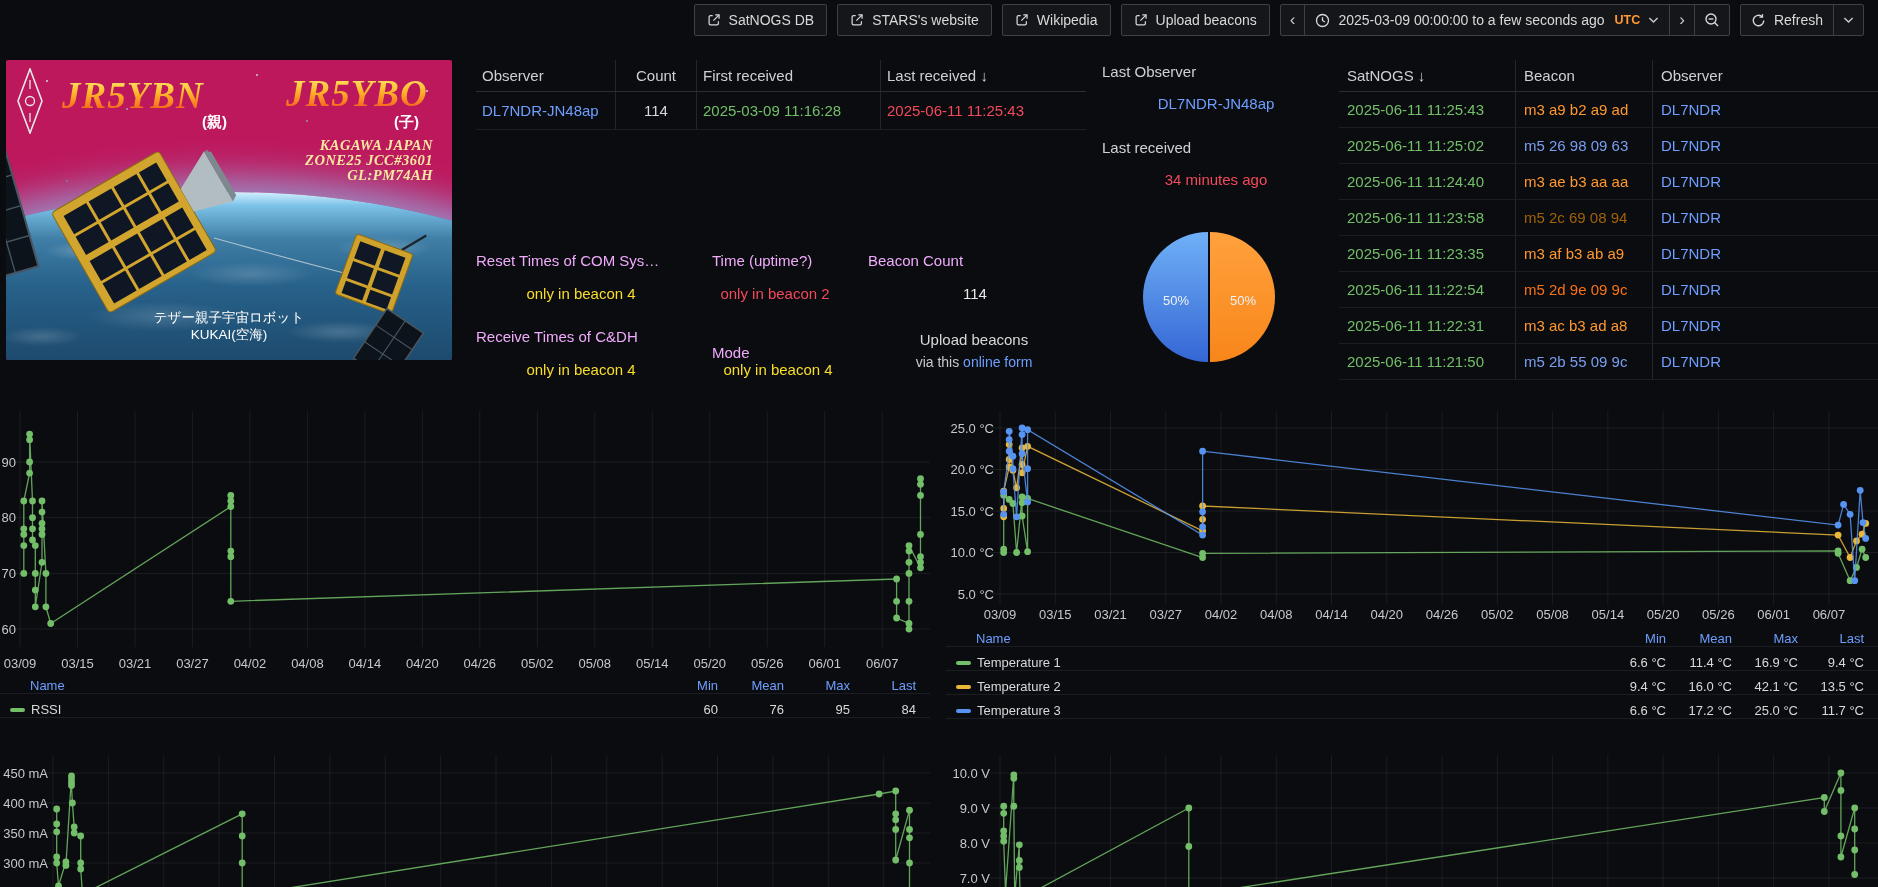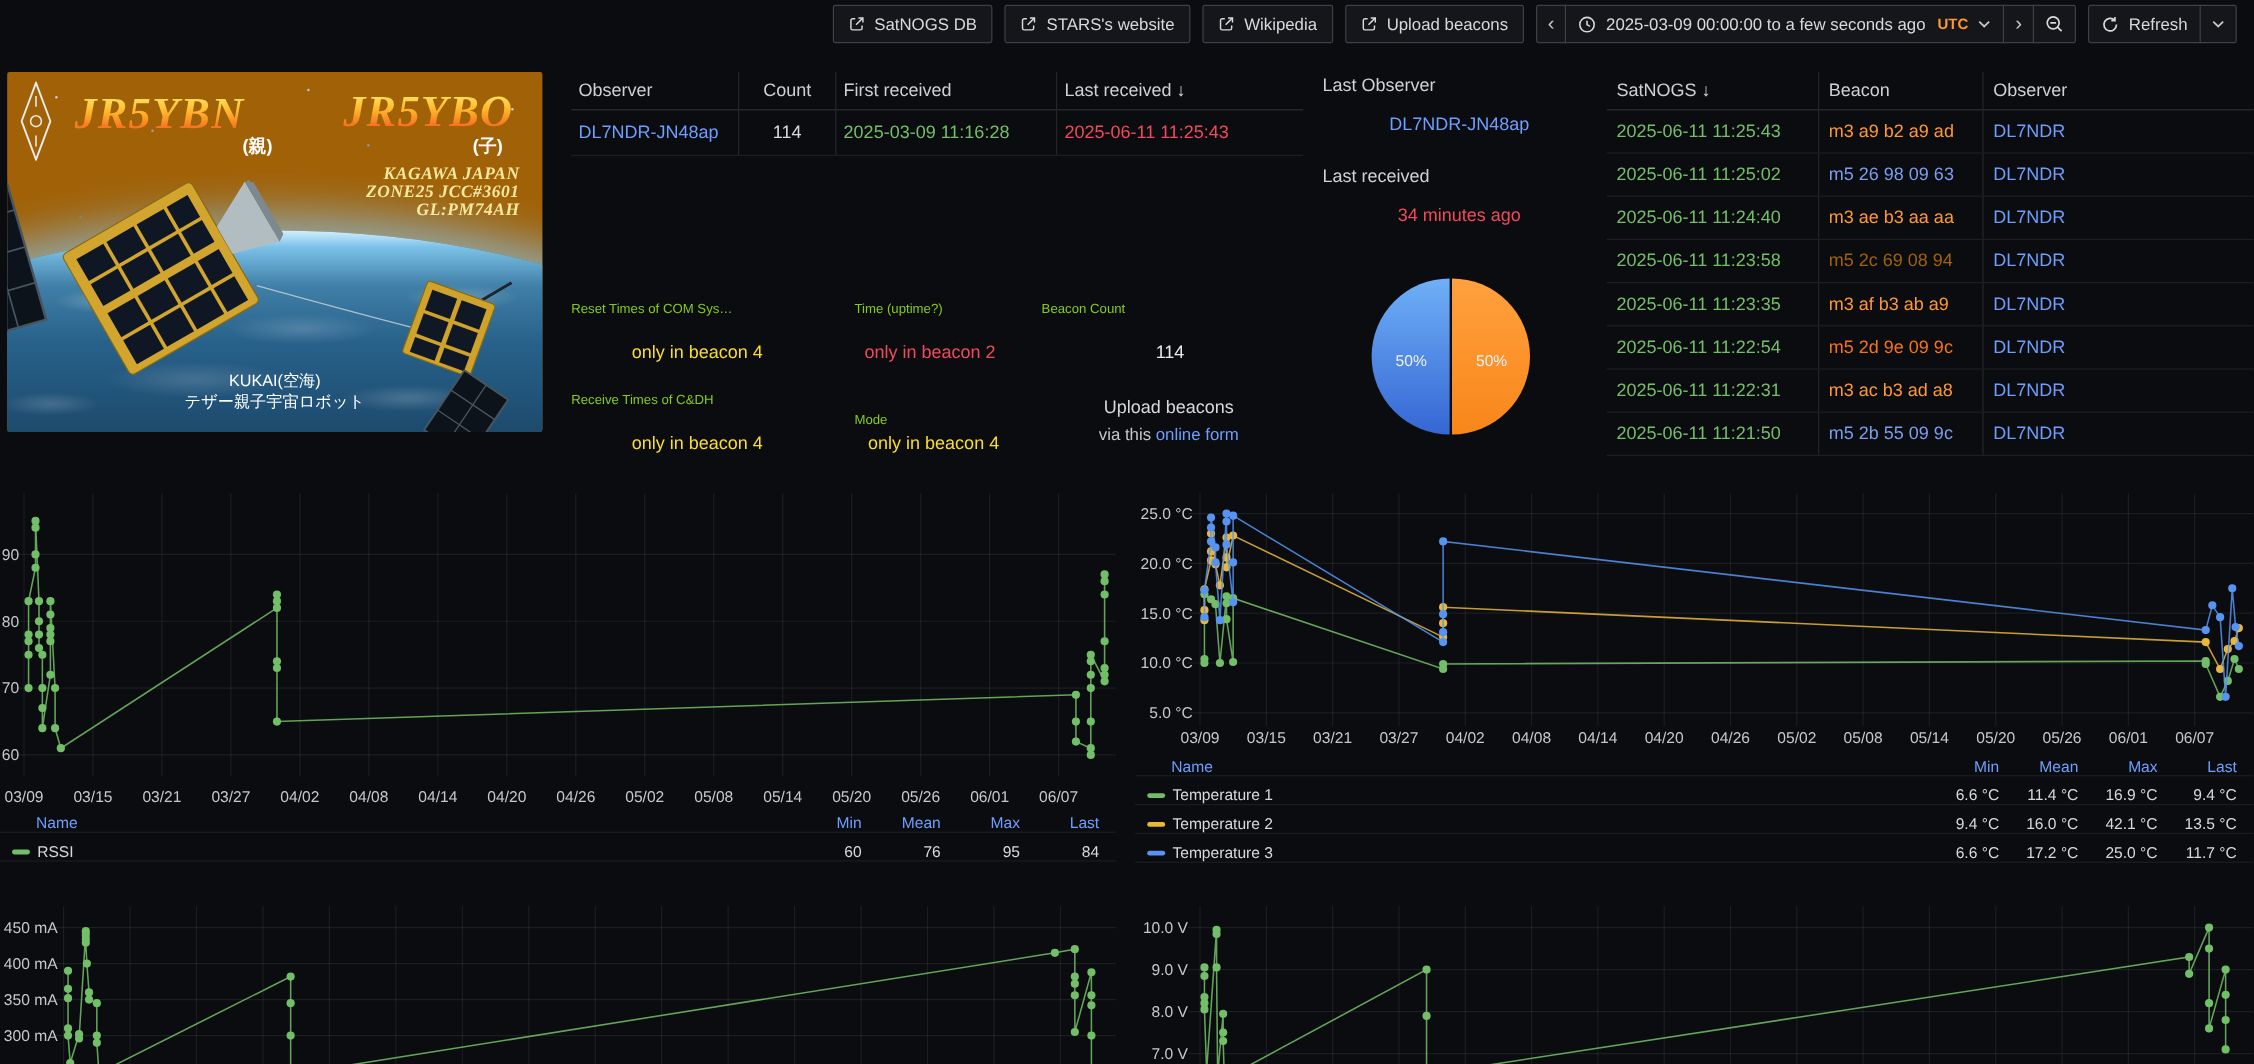--- a/index.html
+++ b/index.html
@@ -16,21 +16,21 @@
   .btn,.seg{display:flex;align-items:center;gap:8px;font-size:14px;color:#d8d9da;cursor:pointer;white-space:nowrap}
   .btn{padding:0 12px;background:#141619;border:1px solid #3c4049;border-radius:2px}
   .btn-group{display:flex;background:#141619;border:1px solid #3c4049;border-radius:2px}
   .btn-group .seg{padding:0 10px}
   .btn-group .seg + .seg{border-left:1px solid #3c4049}
   .seg.narrow{padding:0 9px;font-size:17px;color:#c7c8cc}
   .utc{color:#ff9830;font-size:12.5px;font-weight:bold;margin-left:2px}
   .icon{display:inline-flex;align-items:center;justify-content:center}
   .icon svg{display:block}
   
-  .qsl{position:absolute;left:6px;top:60px;width:446px;height:300px;background:#a16207;overflow:hidden;border-radius:2px}
+  .qsl{position:absolute;left:6px;top:60px;width:446px;height:300px;background:#be185d;overflow:hidden;border-radius:2px}
   .stars{position:absolute;width:2px;height:2px;background:transparent;border-radius:50%;
     box-shadow:40px 20px #cfd6e0,120px 48px #9aa4b5,250px 14px #c2cbd8,300px 60px #8d97a8,420px 30px #cfd6e0,
     200px 90px #7f8a9c,390px 100px #aab4c4,60px 120px #6e7a8d,330px 140px #9aa4b5,150px 130px #56617400;}
   .earth{position:absolute;left:-60%;top:44%;width:220%;height:175%;border-radius:50%;
     background:linear-gradient(180deg,#d4f0ff 0%,#7cc2e8 2.6%,#3f7ea6 9%,#27618a 18%,#1d4a6d 32%,#173a57 55%,#102a40 100%);
     box-shadow:0 -14px 36px rgba(135,205,255,.65);}
   .clouds{position:absolute;left:0;top:48%;width:100%;height:52%;opacity:.8;filter:blur(1.5px);
     background:
       radial-gradient(60px 14px at 18% 30%,rgba(255,255,255,.30),transparent 70%),
       radial-gradient(90px 18px at 55% 45%,rgba(255,255,255,.22),transparent 70%),
@@ -61,21 +61,21 @@
   .obs-head{border-bottom:1px solid #2b2e34}
   .obs-row span{padding:10px 6px}
   .obs-head span + span,.obs-row span + span{border-left:1px solid #24262c}
   .obs-row{border-bottom:1px solid #1c1e23}
   .c-center{text-align:center}
   .link{color:#6e9fff;cursor:pointer}
   .val-green{color:#73bf69}
   .val-red{color:#f2495c}
   .val-yellow{color:#fade2a}
   
-  .stat-label{position:absolute;font-size:11px;color:#84cc16;white-space:nowrap}
+  .stat-label{position:absolute;font-size:15px;color:#f0abfc;white-space:nowrap}
   .stat-value{position:absolute;font-size:15px;white-space:nowrap;transform:translateX(-50%)}
   .upload-block{position:absolute;left:974px;top:331px;transform:translateX(-50%);text-align:center;font-size:15px;white-space:nowrap}
   .upload-block .line2{font-size:14px;margin-top:6px;color:#c7c8cc}
   
   .lo-label{position:absolute;font-size:15px;color:#d0d1d6;white-space:nowrap}
   .lo-value{position:absolute;font-size:15px;transform:translateX(-50%);white-space:nowrap}
   
   .pie{position:absolute;left:1140px;top:228px}
   .pie text{font-size:13px;fill:#eef1f6}
   
@@ -256,22 +256,22 @@
   <div class="cs cs1">JR5YBN</div>
   <div class="cs cs2">JR5YBO</div>
   <div class="paren paren1">(親)</div>
   <div class="paren paren2">(子)</div>
   <div class="kagawa">
     <div>KAGAWA JAPAN</div>
     <div>ZONE25 JCC#3601</div>
     <div>GL:PM74AH</div>
   </div>
   <div class="caption">
+    <div>テザー親子宇宙ロボット</div>
     <div>KUKAI(空海)</div>
-    <div>テザー親子宇宙ロボット</div>
   </div>
 </div>
 
 <div class="obs-table">
   <div class="obs-head">
     <span>Observer</span>
     <span class="c-center">Count</span>
     <span>First received</span>
     <span>Last received ↓</span>
   </div>

